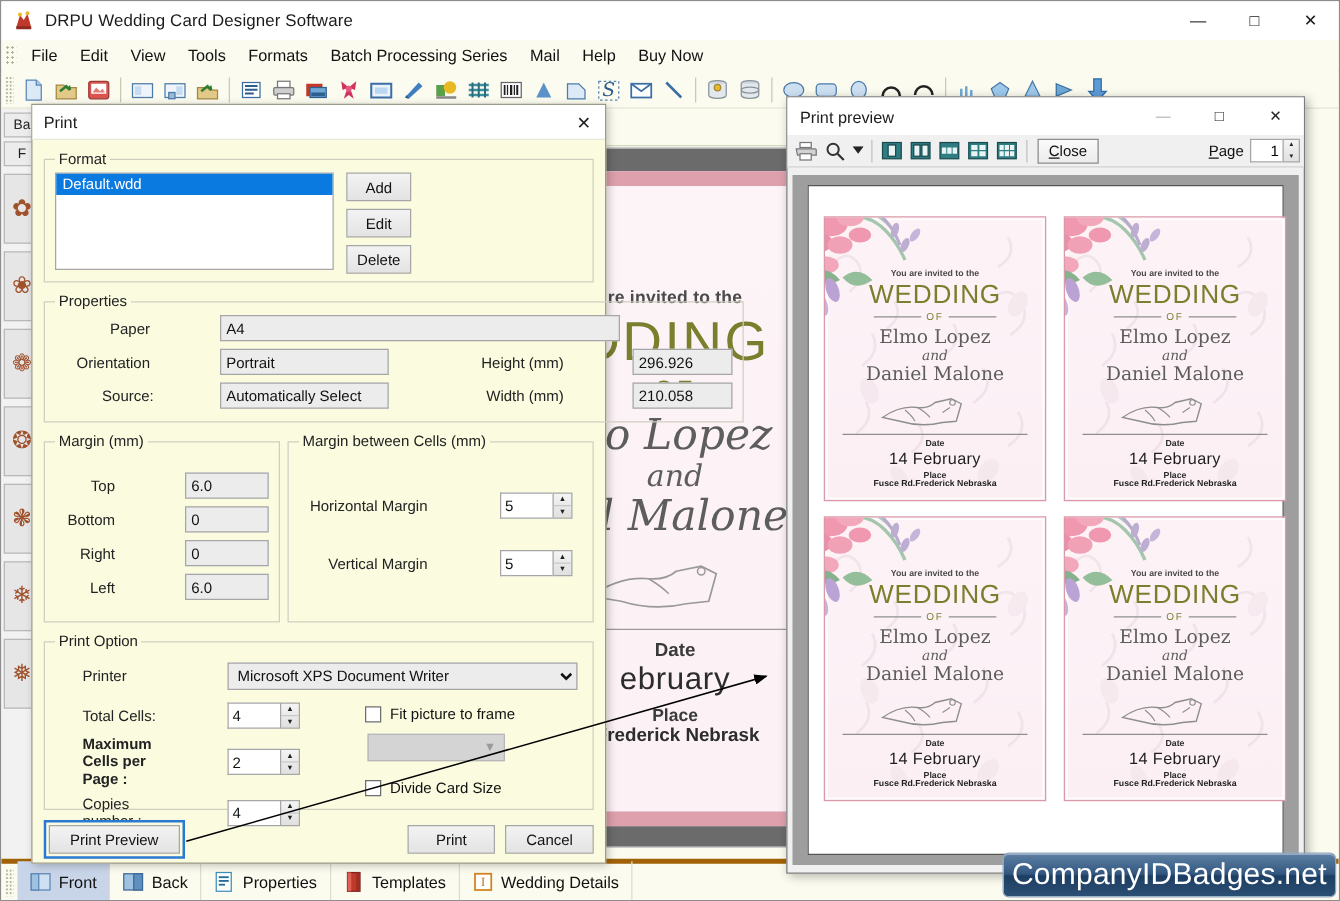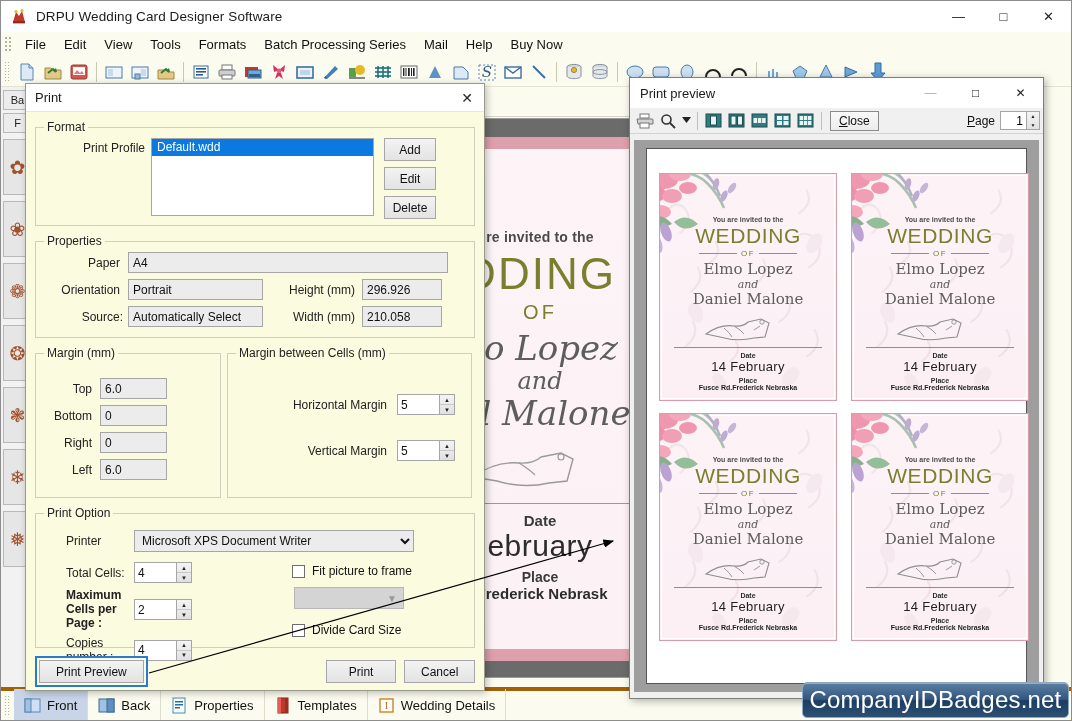--- a/index.html
+++ b/index.html
@@ -121,21 +121,21 @@
     font-size: 44px; color: #7a7f2e; letter-spacing: 2px;
     font-family: "Liberation Sans", sans-serif; margin-top: 4px;
   }
   .cc-of { font-size: 20px; color: #7a7f2e; letter-spacing: 3px; margin: 2px 0 6px;}
   .cc-name {
     font-family: "DejaVu Serif", serif; font-style: italic;
     font-size: 34px; color: #5d5d5d; line-height: 1.1;
   }
   .cc-and { font-family:"DejaVu Serif", serif; font-style: italic; font-size: 24px; color:#5d5d5d;}
   .cc-date-lbl { font-size: 15px; font-weight: bold; color: #3a3a3a; margin-top: 6px;}
-  .cc-date { font-size: 30px; color: #2c2c2c; letter-spacing: .5px;}
+  .cc-date { font-size: 25px; color: #2c2c2c; letter-spacing: .5px;}
   .cc-place-lbl { font-size: 14px; font-weight: bold; color: #3a3a3a; margin-top: 6px;}
   .cc-place { font-size: 15px; font-weight: bold; color: #2c2c2c;}
 
   
   .print-dialog {
     position: absolute; left: 24px; top: 82px;
     width: 460px; height: 608px;
     background: #fbfbe0;
     border: 1px solid #9a9a8c;
     box-shadow: 2px 2px 7px rgba(0,0,0,.25);
@@ -150,21 +150,21 @@
     margin-left: auto; width: 34px; height: 27px; display:flex;
     align-items:center; justify-content:center; font-size: 14px; color:#222;
   }
   .pd-body { padding: 8px 9px; }
 
   fieldset.grp {
     border: 1px solid #cfcfc0; margin: 0 0 8px 0; padding: 4px 8px 8px 8px;
   }
   fieldset.grp > legend { font-size: 12px; color: #222; padding: 0 3px; }
 
-  .row { display:flex; align-items:center; margin-bottom: 6px; }
+  .row { display:flex; align-items:center; margin-bottom: 6px; gap: 48px; }
   .lbl { font-size: 12px; color: #222; }
   .inp {
     background: #ececec; border: 1px solid #a6a6a6;
     font-family: "Liberation Sans", sans-serif; font-size: 12px;
     color: #111; padding: 2px 4px; height: 21px;
   }
 
   .listbox {
     width: 223px; height: 78px; background:#fff; border:1px solid #a6a6a6;
   }
@@ -681,23 +681,20 @@
     <div class="pd-title">
       <span class="t">Print</span>
       <span class="x">✕</span>
     </div>
 
     <div class="pd-body">
 
       <fieldset class="grp" style="padding-bottom:6px;">
         <legend>Format</legend>
         <div style="display:flex;">
-          <div style="width:107px;text-align:right;padding-right:6px;padding-top:3px;">
-            <span class="lbl">Print Profile</span>
-          </div>
           <div class="listbox">
             <div class="sel">Default.wdd</div>
           </div>
           <div style="margin-left:10px;display:flex;flex-direction:column;gap:6px;">
             <div class="btn" style="width:52px;">Add</div>
             <div class="btn" style="width:52px;">Edit</div>
             <div class="btn" style="width:52px;">Delete</div>
           </div>
         </div>
       </fieldset>

